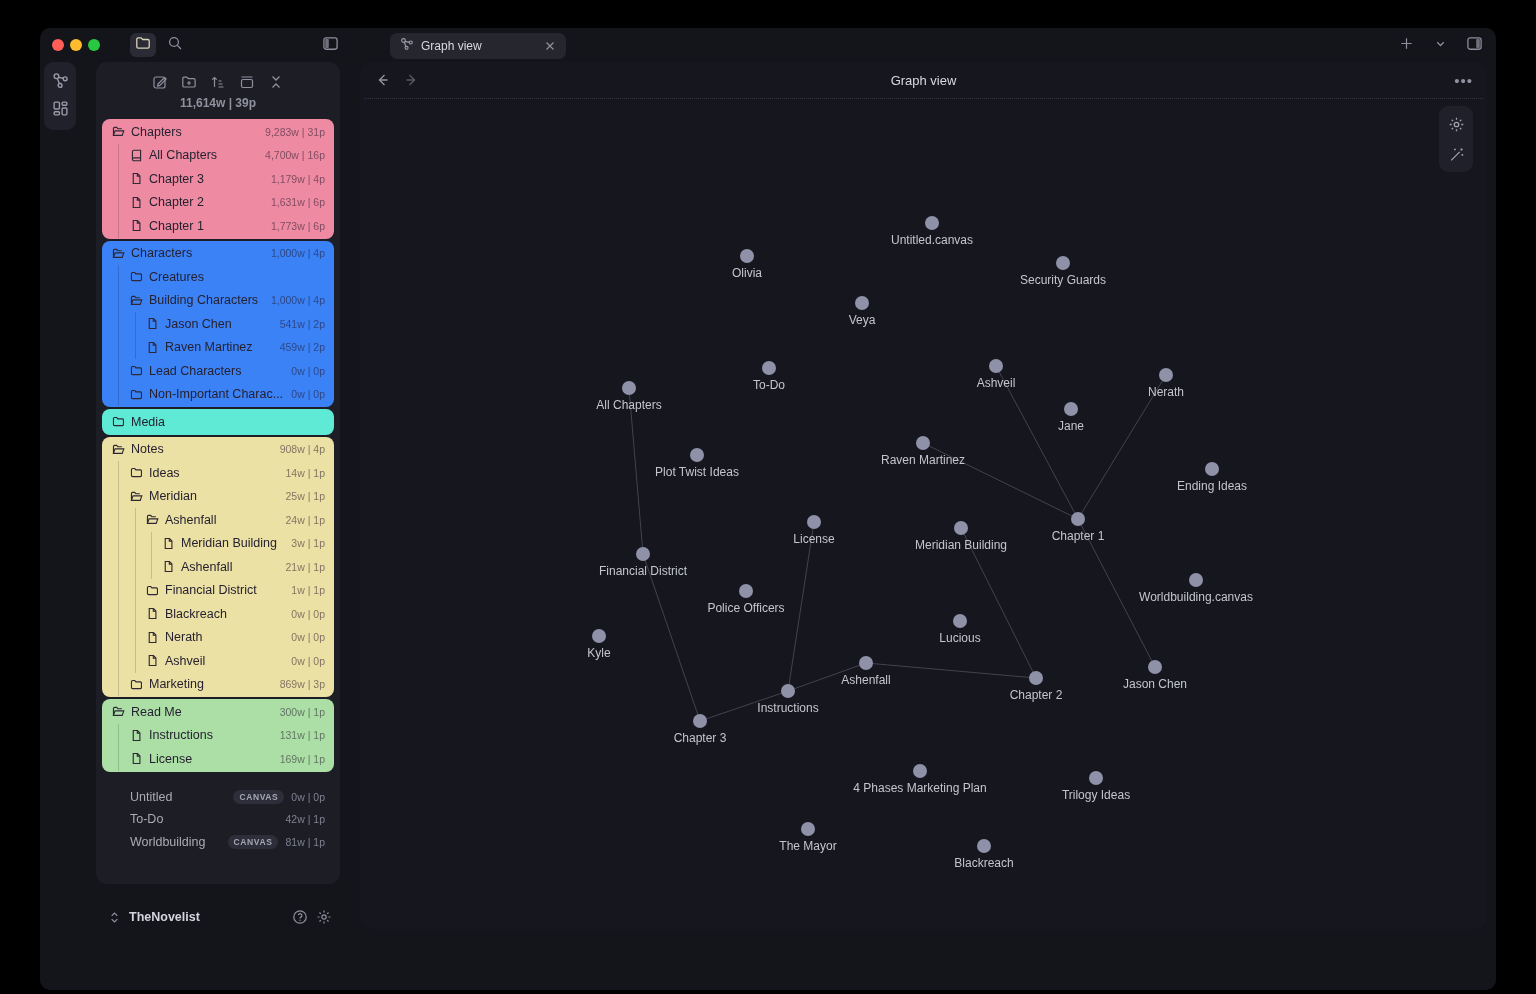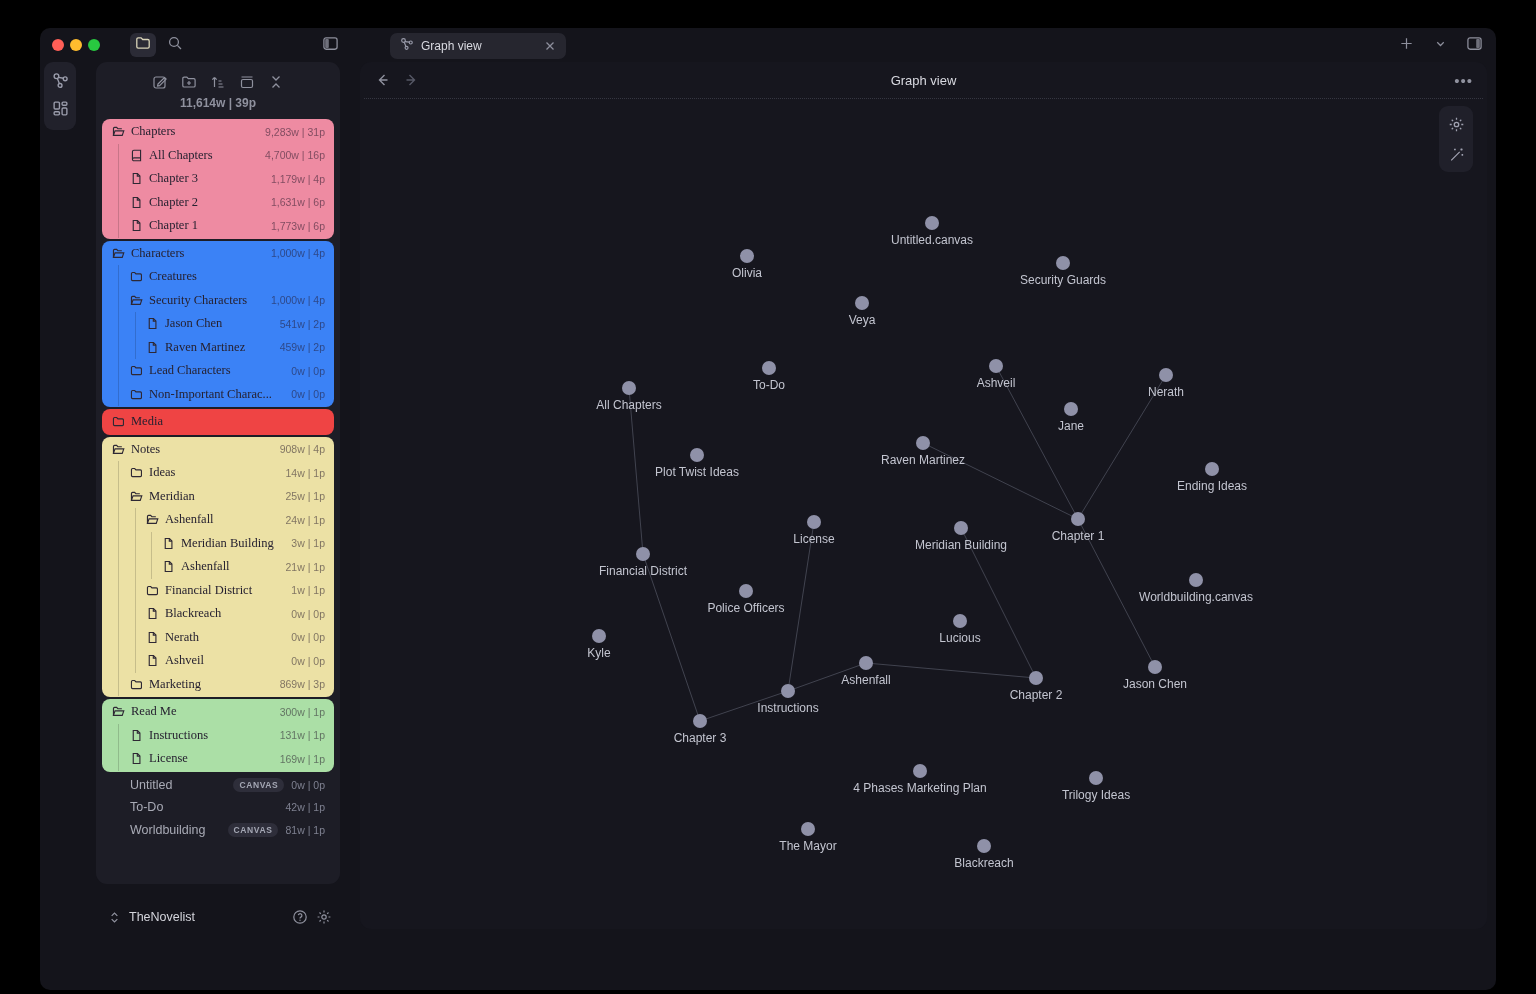--- a/index.html
+++ b/index.html
@@ -36,49 +36,49 @@
   .side-header { display:flex; justify-content:center; gap:13px; padding:4px 0 3px;
     color:#8f919e; }
   .sh-btn { display:flex; cursor:pointer; }
   .side-count { text-align:center; color:#8f919e; font-size:12px; font-weight:bold;
     padding:3px 0 9px; }
   .group { border-radius:8px; margin-bottom:2px; overflow:hidden; padding:1px 0; }
   .trow { display:flex; align-items:center; height:23.5px; gap:6px; padding-right:9px;
     font-size:12.5px; color:#262130; cursor:pointer; }
   .trow .ticon { display:flex; flex:0 0 auto; color:#2e2834; }
   .trow .tlabel { flex:1 1 auto; white-space:nowrap; overflow:hidden;
-    text-overflow:ellipsis; font-weight:500;font-family:Liberation Serif, serif; }
+    text-overflow:ellipsis; font-weight:500; }
   .trow .tcount { flex:0 0 auto; font-size:10.5px; color:rgba(35,22,40,0.55); font-weight:500; }
   .trow.lvl0 { padding-left:10px; }
   .trow.lvl1 { padding-left:28px;
     background-image:linear-gradient(rgba(0,0,0,0.16),rgba(0,0,0,0.16));
     background-size:1px 100%; background-repeat:no-repeat; background-position:16px 0; }
   .trow.lvl2 { padding-left:44px;
     background-image:linear-gradient(rgba(0,0,0,0.16),rgba(0,0,0,0.16)),
                      linear-gradient(rgba(0,0,0,0.16),rgba(0,0,0,0.16));
     background-size:1px 100%,1px 100%; background-repeat:no-repeat;
     background-position:16px 0,33px 0; }
   .trow.lvl3 { padding-left:60px;
     background-image:linear-gradient(rgba(0,0,0,0.16),rgba(0,0,0,0.16)),
                      linear-gradient(rgba(0,0,0,0.16),rgba(0,0,0,0.16)),
                      linear-gradient(rgba(0,0,0,0.16),rgba(0,0,0,0.16));
     background-size:1px 100%,1px 100%,1px 100%; background-repeat:no-repeat;
     background-position:16px 0,33px 0,49px 0; }
-  .plain { margin-top:2px; }
+  .plain { margin-top:14px; }
   .prow { display:flex; align-items:center; height:22.5px; gap:7px;
     padding:0 9px 0 28px; font-size:12.5px; color:#a9abb6; cursor:pointer; }
   .prow .plabel { flex:1 1 auto; white-space:nowrap; overflow:hidden; text-overflow:ellipsis; }
   .badge { background:#2e2e3a; color:#a4a7b4; font-size:8.5px; font-weight:bold;
     letter-spacing:0.6px; padding:2px 6px; border-radius:8px; }
   .prow .pcount { font-size:10.5px; color:#7e8090; }
 
   
   .vault-row { position:absolute; left:62px; top:877px; width:238px; height:24px;
     display:flex; align-items:center; gap:8px; color:#8f919e; padding:0 8px 0 6px; }
-  .vault-name { color:#d4d5dc; font-size:12.5px; font-weight:normal; flex:1; }
+  .vault-name { color:#d4d5dc; font-size:12.5px; font-weight:bold; flex:1; }
   .vault-btn { display:flex; cursor:pointer; }
 
   
   .main { position:absolute; left:320px; top:34px; width:1127px; height:867px;
     background:#16161e; border-radius:11px; overflow:hidden; }
   .main-header { position:absolute; left:0; top:0; width:100%; height:36px;
     display:flex; align-items:center; padding:0 14px; color:#8f919e; }
   .nav-arrows { display:flex; gap:14px; width:120px; }
   .nav-arrow { cursor:pointer; display:flex; }
   .nav-arrow.fwd { color:#565866; }
@@ -300,21 +300,21 @@
               </span>
               <span class="tlabel">Creatures</span>
             </div>
             <div class="trow lvl1">
               <span class="ticon">
                 <svg width="13" height="13" viewBox="0 0 16 16" fill="none" stroke="currentColor" stroke-width="1.4">
                   <path d="M1.8 12.8V4.3A1.3 1.3 0 0 1 3.1 3h2.6l1.5 1.6h4.9"></path>
                   <path d="M1.8 12.8l1.9-5.6h10.8l-1.9 5.6z"></path>
                 </svg>
               </span>
-              <span class="tlabel">Security Characters</span>
+              <span class="tlabel">Building Characters</span>
               <span class="tcount">1,000w | 4p</span>
             </div>
             <div class="trow lvl2">
               <span class="ticon">
                 <svg width="13" height="13" viewBox="0 0 16 16" fill="none" stroke="currentColor" stroke-width="1.4">
                   <path d="M4 1.8h5.2l3 3.1v9.3H4z"></path>
                   <path d="M9 1.8v3.3h3.2"></path>
                 </svg>
               </span>
               <span class="tlabel">Jason Chen</span>
@@ -342,21 +342,21 @@
             <div class="trow lvl1">
               <span class="ticon">
                 <svg width="13" height="13" viewBox="0 0 16 16" fill="none" stroke="currentColor" stroke-width="1.4">
                   <path d="M1.8 4.4A1.3 1.3 0 0 1 3.1 3.1h2.7l1.5 1.6h5.5a1.3 1.3 0 0 1 1.3 1.3v5.7a1.3 1.3 0 0 1-1.3 1.3H3.1a1.3 1.3 0 0 1-1.3-1.3z"></path>
                 </svg>
               </span>
               <span class="tlabel">Non-Important Charac...</span>
               <span class="tcount">0w | 0p</span>
             </div>
           </div>
-          <div class="group" style="background: #ef4444;">
+          <div class="group" style="background: #5eead4;">
             <div class="trow lvl0">
               <span class="ticon">
                 <svg width="13" height="13" viewBox="0 0 16 16" fill="none" stroke="currentColor" stroke-width="1.4">
                   <path d="M1.8 4.4A1.3 1.3 0 0 1 3.1 3.1h2.7l1.5 1.6h5.5a1.3 1.3 0 0 1 1.3 1.3v5.7a1.3 1.3 0 0 1-1.3 1.3H3.1a1.3 1.3 0 0 1-1.3-1.3z"></path>
                 </svg>
               </span>
               <span class="tlabel">Media</span>
             </div>
           </div>
           <div class="group" style="background: rgb(236, 225, 165);">

